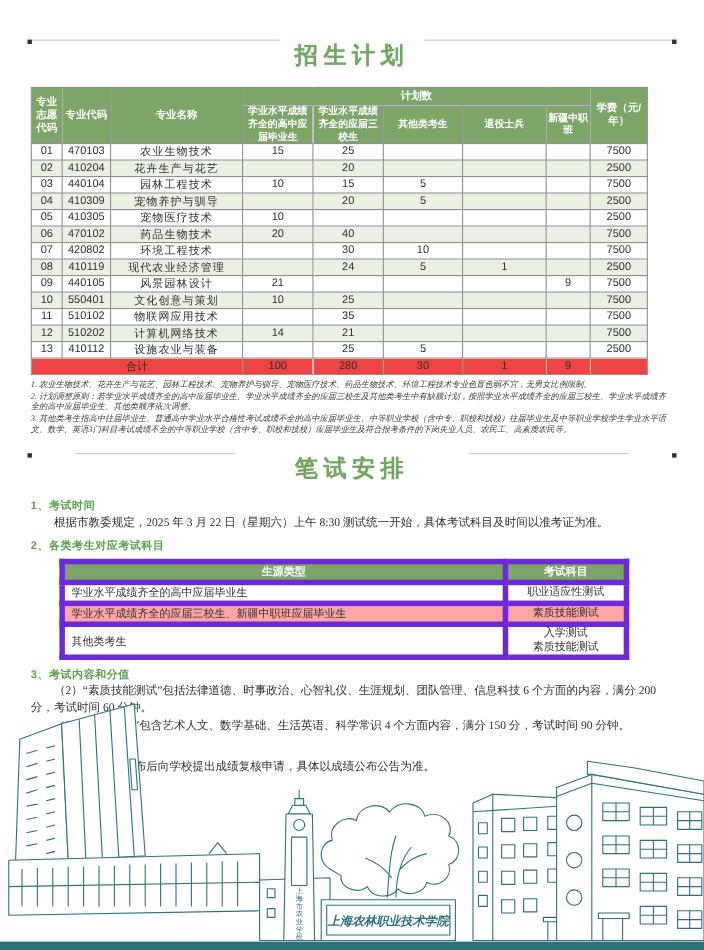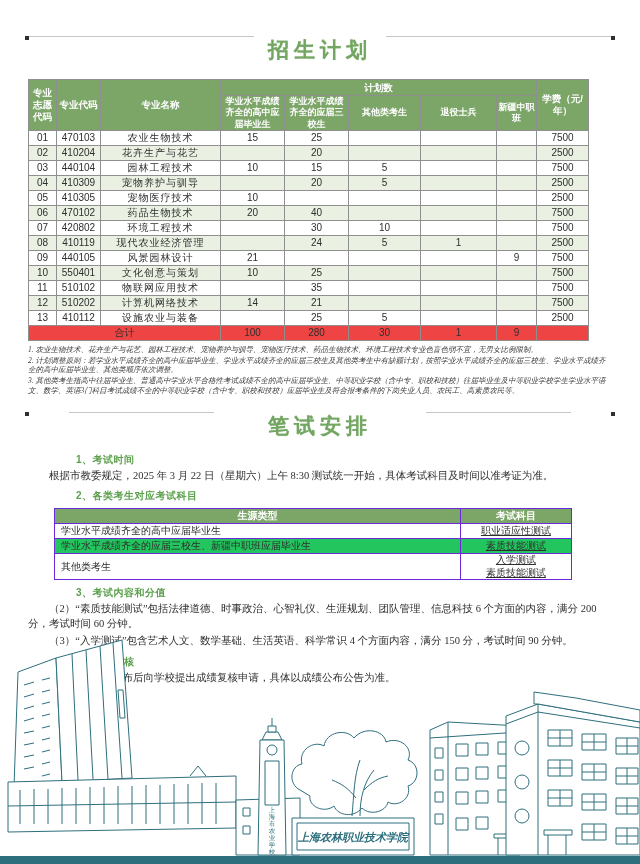--- a/index.html
+++ b/index.html
@@ -41,38 +41,38 @@
   table.plan td.major-name { letter-spacing:1px; }
   table.plan tr.total-row td { background:#ef4444; font-size:10px; height:15px; }
 
   
   .notes { margin-top:4px; font-family:"Liberation Serif", serif; font-style:italic;
            font-size:7.5px; line-height:1.3; color:#3a3a3a; }
   .notes .note { margin-bottom:1px; }
 
   
   .exam { margin-top:13px; }
-  .h-green { color:#5ca04d; font-size:10px; font-weight:bold; margin-top:6px; letter-spacing:0.5px;margin-left:48px; }
+  .h-green { color:#5ca04d; font-size:10px; font-weight:bold; margin-top:6px; letter-spacing:0.5px; }
   .para {
     font-family:Liberation Serif, serif; font-size:10.5px; line-height:1.42;
     color:#2f2f2f; text-indent:2em; margin-top:2px;
   }
   table.exam-table {
     width:518px; margin:5px 0 0 26px; border-collapse:collapse; table-layout:fixed;
     border:1px solid #6d6d6d;
   }
-  table.exam-table th, table.exam-table td { border:1px solid #6d28d9; }
+  table.exam-table th, table.exam-table td { border:5px solid #6d28d9; }
   table.exam-table th {
     background:#7ca568; color:#fff; font-weight:bold; font-size:10px; height:14px;
   }
   table.exam-table td { font-size:10px; color:#2e2e2e; height:14px; }
   table.exam-table td.src { text-align:left; padding-left:6px; }
   table.exam-table td.subj { text-align:center; }
-  table.exam-table tr.alt td { background:#22c55e;margin-left:32px; }
-  table.exam-table .subj div { line-height:1.25;text-decoration:underline; }
+  table.exam-table tr.alt td { background:#fca5a5;margin-left:32px; }
+  table.exam-table .subj div { line-height:1.25; }
 
   
   .art { position:absolute; left:0; bottom:0; width:640px; height:234px; }
 </style>
 </head>
 <body>
 
 <div class="page">
 
   <div class="divider divider1">

